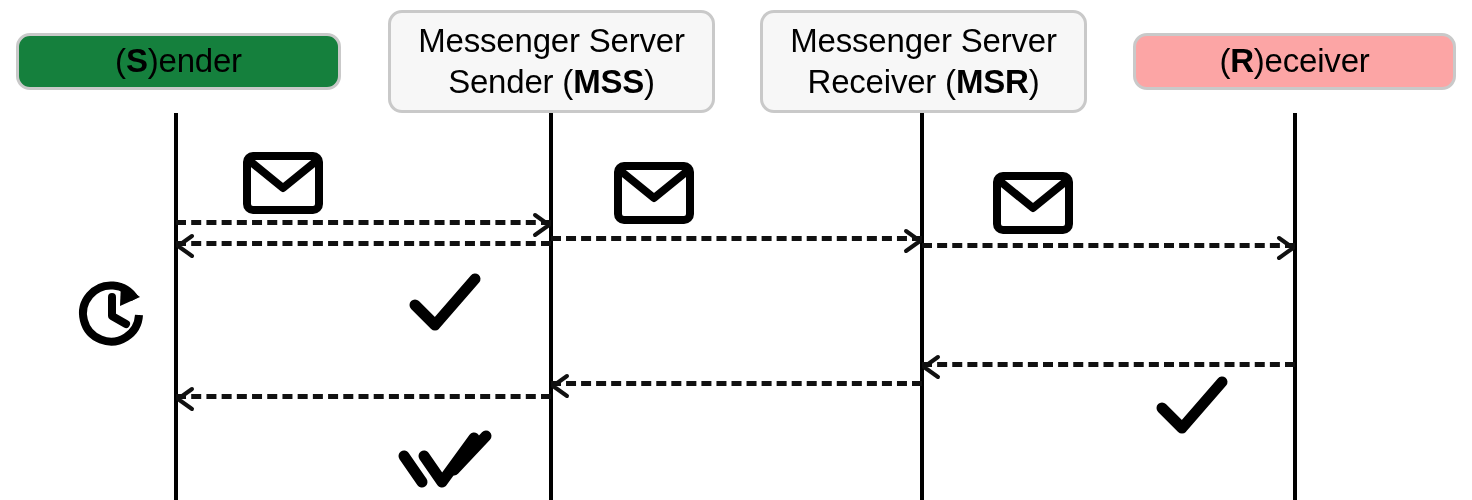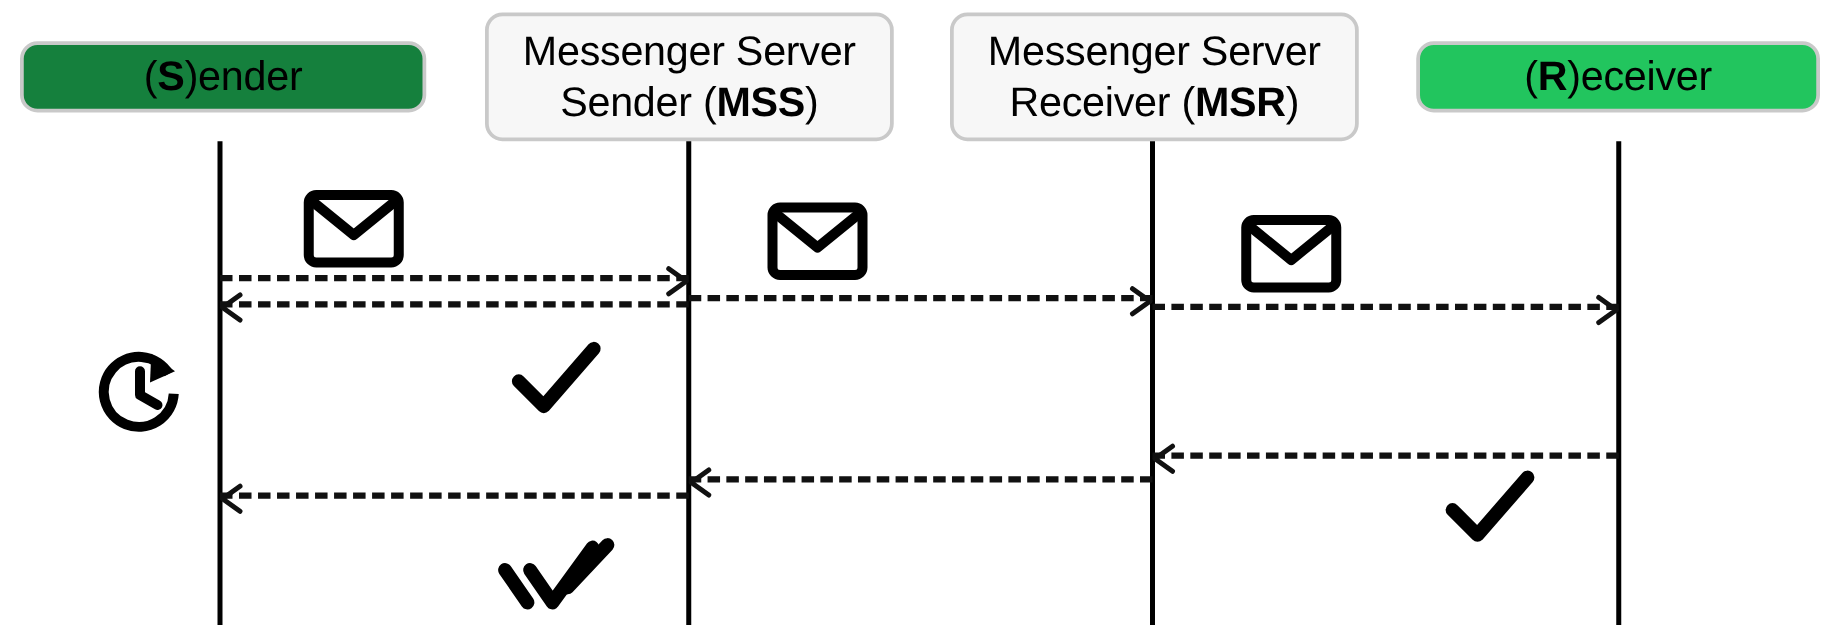--- a/index.html
+++ b/index.html
@@ -71,21 +71,21 @@
   </div>
 
   <div class="participant-box" id="box-mss" style="left: 388px; top: 10px; width: 327px; height: 103px; background: rgb(247, 247, 247); border-color: rgb(201, 201, 201);">
     <span class="lbl">Messenger Server<br>Sender (<b>MSS</b>)</span>
   </div>
 
   <div class="participant-box" id="box-msr" style="left: 760px; top: 10px; width: 327px; height: 103px; background: rgb(247, 247, 247); border-color: rgb(201, 201, 201);">
     <span class="lbl">Messenger Server<br>Receiver (<b>MSR</b>)</span>
   </div>
 
-  <div class="participant-box" id="box-receiver" style="left: 1133px; top: 33px; width: 323px; height: 57px; background: #22c55e; border-color: rgb(201, 201, 201);">
+  <div class="participant-box" id="box-receiver" style="left: 1133px; top: 33px; width: 323px; height: 57px; background: #fca5a5; border-color: rgb(201, 201, 201);">
     <span class="lbl">(<b>R</b>)eceiver</span>
   </div>
 
   <div id="lifelines">
       <div class="lifeline" style="left: 174px; top: 113px; height: 387px; background: rgb(0, 0, 0);"></div>
       <div class="lifeline" style="left: 549px; top: 113px; height: 387px; background: rgb(0, 0, 0);"></div>
       <div class="lifeline" style="left: 920px; top: 113px; height: 387px; background: rgb(0, 0, 0);"></div>
       <div class="lifeline" style="left: 1293px; top: 113px; height: 387px; background: rgb(0, 0, 0);"></div>
     </div>
 

